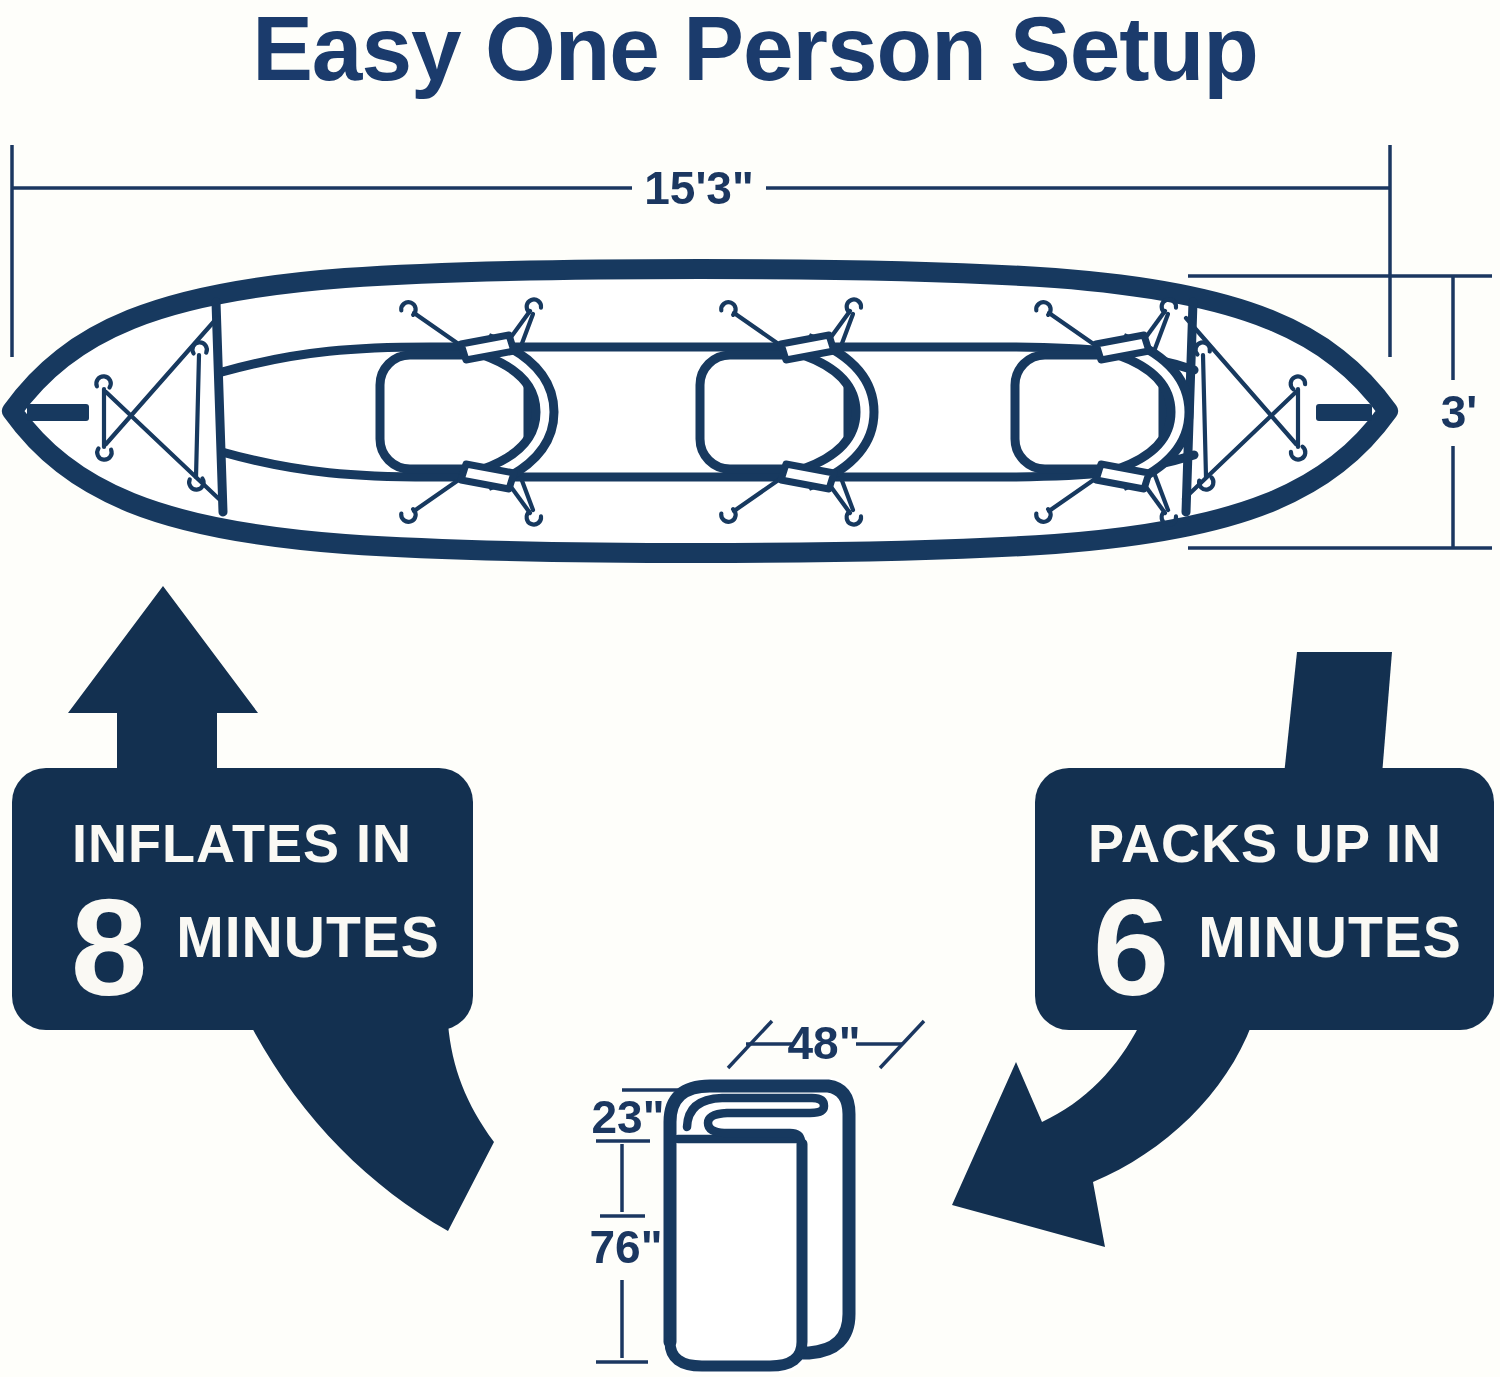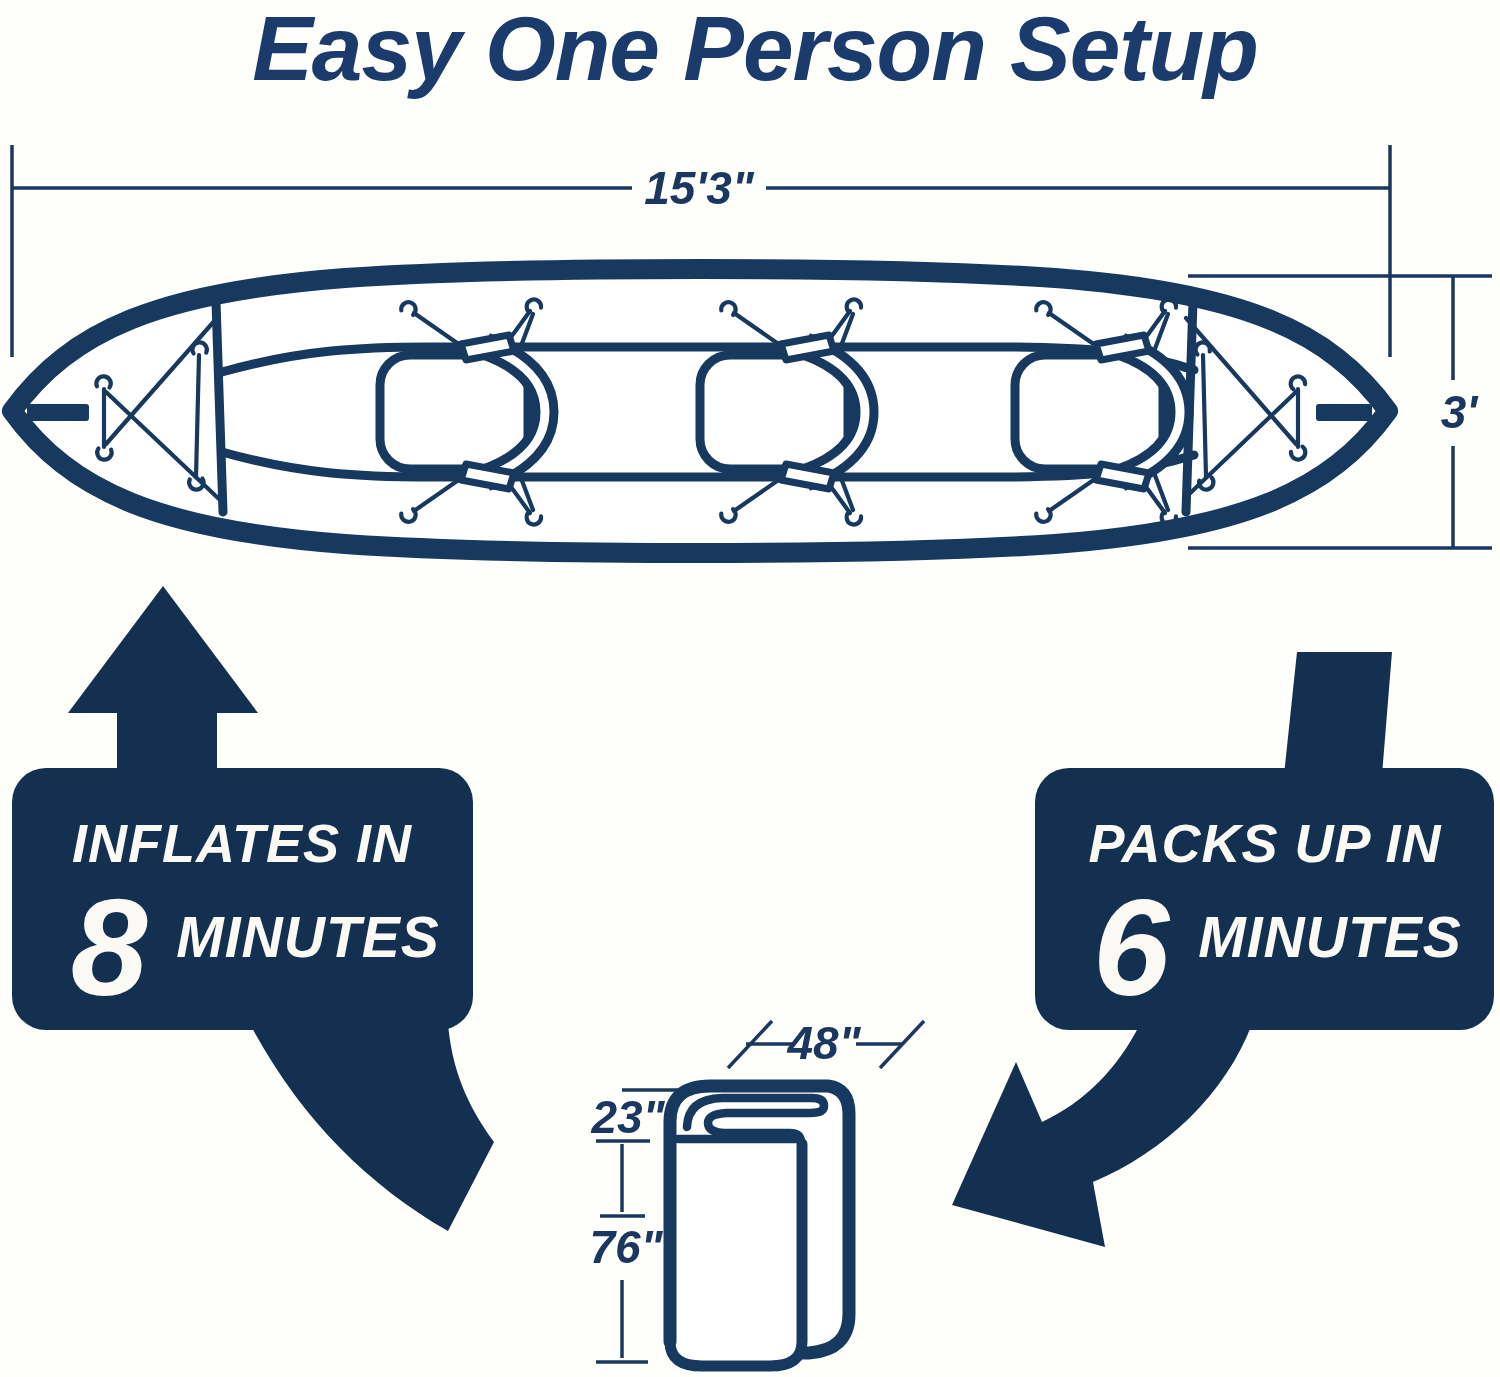--- a/index.html
+++ b/index.html
@@ -1,16 +1,16 @@
 <!DOCTYPE html>
 <html><head>
 <meta charset="utf-8">
 <style>
   html,body{margin:0;padding:0;background:#ffffff;}
-  .page{width:1500px;height:1377px;background:#b91c1c;overflow:hidden;font-style:italic;}
+  .page{width:1500px;height:1377px;background:#b91c1c;overflow:hidden;}
   svg{display:block;}
   .title-text{font-family:"Liberation Sans",sans-serif;font-weight:bold;font-size:91px;letter-spacing:-1px;fill:#1B3B6C;}
   .dim{stroke:#1B3760;stroke-width:3.5;fill:none;}
   .dim-text{font-family:"Liberation Sans",sans-serif;font-weight:bold;font-size:46px;fill:#1B3760;stroke:none;}
   .hull{fill:#FFFFFF;stroke:#17395F;stroke-width:20;stroke-linejoin:round;}
   .ln9{fill:none;stroke:#17395F;stroke-width:9;stroke-linecap:round;}
   .wfill{fill:#FFFFFF;}
   .ln7{stroke:#17395F;stroke-width:7;stroke-linejoin:round;}
   .rope{fill:none;stroke:#17395F;stroke-width:4.2;stroke-linecap:round;}
   .hookln{fill:none;stroke:#17395F;stroke-width:4.2;stroke-linecap:round;}

